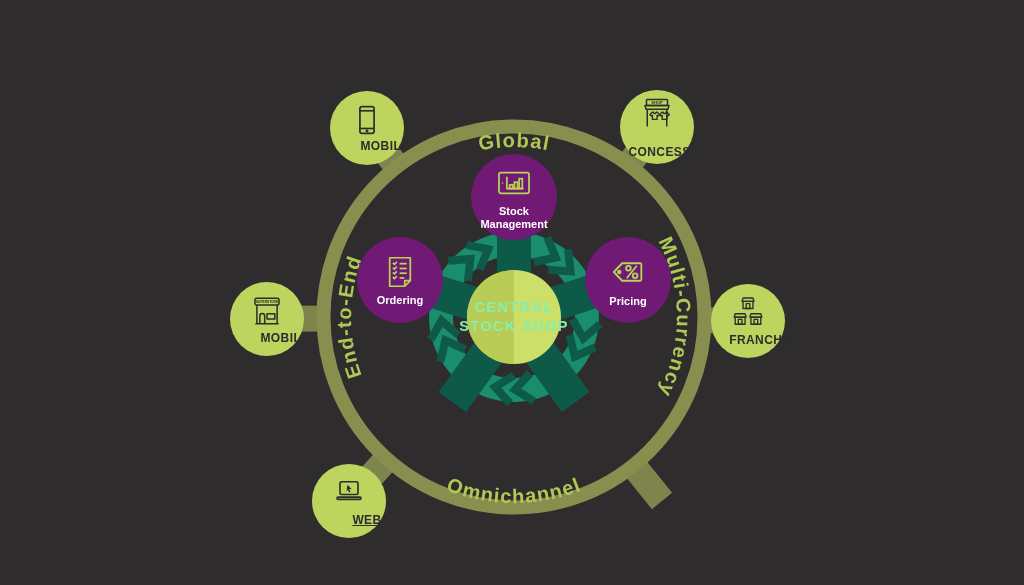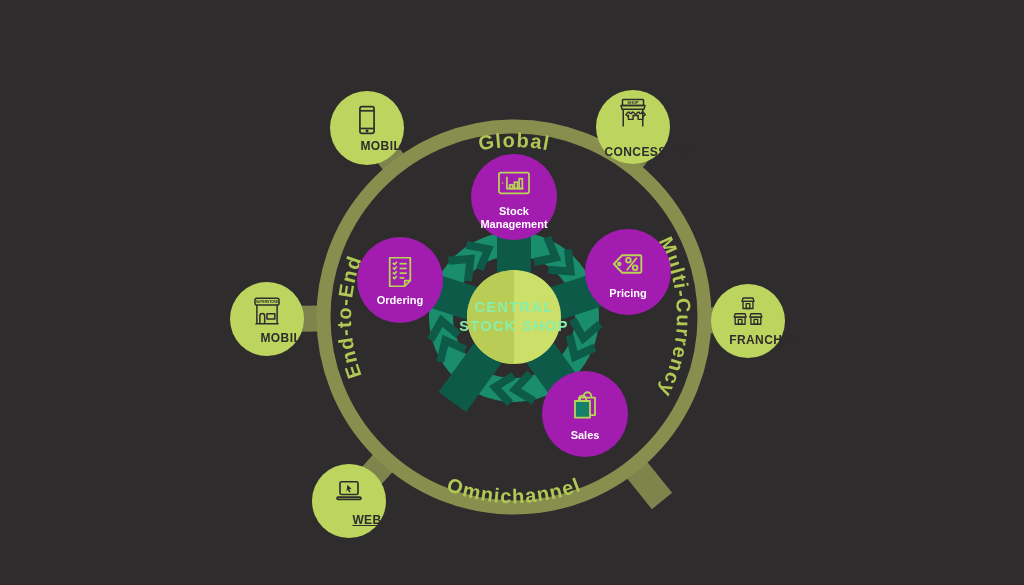--- a/index.html
+++ b/index.html
@@ -11,21 +11,21 @@
   }
   .stage { position:absolute; left:0; top:0; width:1024px; height:585px; }
   svg.bg { position:absolute; left:0; top:0; }
 
   .node {
     position:absolute; transform:translate(-50%,-50%);
     border-radius:50%;
     display:flex; flex-direction:column; align-items:center; justify-content:center;
     text-align:center;
   }
-  .node.inner { width:86px; height:86px; background:#a21caf; color:#b8d455; }
+  .node.inner { width:86px; height:86px; background:#701a75; color:#b8d455; }
   .node.inner .label {
     color:#ffffff; font-weight:bold; font-size:11px; line-height:1.12;
     margin-top:3px; max-width:74px;
   }
   .node.outer { width:74px; height:74px; background:#bdd55f; color:#2e2c2d; }
   .node.outer .label {
     font-weight:bold; font-size:12px; letter-spacing:0.4px; margin-top:2px;padding-left:36px;
   }
   .node .icon { display:block; }
 
@@ -123,40 +123,31 @@
       <rect x="5" y="11" width="38" height="26" rx="2.5"></rect>
       <circle cx="9.5" cy="24" r="1" fill="currentColor" stroke="none"></circle>
       <polyline points="15,16 15,31 36,31"></polyline>
       <rect x="18.5" y="26.5" width="4" height="4.5"></rect>
       <rect x="24.5" y="23" width="4" height="8"></rect>
       <rect x="30.5" y="18.5" width="4" height="12.5"></rect>
     </svg>
     <span class="label">Stock Management</span>
   </div>
 
-  <div class="node inner" style="left:628px; top:272px;">
+  <div class="node inner" style="left:628px; top:280px;">
     <svg class="icon" width="40" height="40" viewBox="0 0 48 48" fill="none" stroke="currentColor" stroke-width="2.2" stroke-linejoin="round">
       <path d="M7,24 L17,13.5 H38.5 a1.5,1.5 0 0 1 1.5,1.5 V33 a1.5,1.5 0 0 1 -1.5,1.5 H17 Z"></path>
       <circle cx="13.5" cy="24" r="1.6"></circle>
       <circle cx="24.5" cy="19.5" r="2.8"></circle>
       <circle cx="32.5" cy="28.5" r="2.8"></circle>
       <line x1="34.5" y1="16.5" x2="22.5" y2="31.5"></line>
     </svg>
     <span class="label">Pricing</span>
   </div>
 
-  <div class="node inner" style="left:585px; top:414px;">
-    <svg class="icon" width="40" height="40" viewBox="0 0 48 48" fill="none" stroke="currentColor" stroke-width="2.2" stroke-linejoin="round">
-      <rect x="18" y="14" width="18" height="21"></rect>
-      <path d="M22.5,14 v-2 a4.5,4.5 0 0 1 9,0 v2"></path>
-      <rect x="12" y="18" width="18" height="20" fill="#16806a"></rect>
-      <path d="M16.5,18 v-2 a4.5,4.5 0 0 1 9,0 v2"></path>
-    </svg>
-    <span class="label">Sales</span>
-  </div>
 
 
   <div class="node inner" style="left:400px; top:280px;">
     <svg class="icon" width="38" height="38" viewBox="0 0 48 48" fill="none" stroke="currentColor" stroke-width="2.2" stroke-linejoin="round">
       <path d="M11,6 H37 V35 L30,42 H11 Z"></path>
       <path d="M37,35 H30 V42"></path>
       <path d="M15,12.5 l2,2 3,-3.5"></path>
         <line x1="23.5" y1="13.5" x2="32.5" y2="13.5"></line>
       <path d="M15,18.5 l2,2 3,-3.5"></path>
         <line x1="23.5" y1="19.5" x2="32.5" y2="19.5"></line>
@@ -171,21 +162,21 @@
   <div class="node outer" style="left:367px; top:128px;">
     <svg class="icon" width="34" height="34" viewBox="0 0 48 48" fill="none" stroke="currentColor" stroke-width="2.4">
       <rect x="14" y="5" width="20" height="38" rx="3"></rect>
       <line x1="14" y1="11" x2="34" y2="11"></line>
       <line x1="14" y1="36" x2="34" y2="36"></line>
       <circle cx="24" cy="39.5" r="0.9" fill="currentColor"></circle>
     </svg>
     <span class="label">MOBILE</span>
   </div>
 
-  <div class="node outer" style="left:633px; top:127px;gap:12px;">
+  <div class="node outer" style="left:657px; top:127px;gap:12px;">
     <svg class="icon" width="36" height="36" viewBox="0 0 48 48" fill="none" stroke="currentColor" stroke-width="2" stroke-linejoin="round">
       <defs>
         <path id="tshirt" d="M3,0 L0,3.2 L2.2,5 L3.4,4 V9.5 H9.6 V4 L10.8,5 L13,3.2 L10,0 H8.2 a1.7,1.7 0 0 1 -3.4,0 Z"></path>
       </defs>
       <rect x="10" y="6" width="28" height="8" rx="1"></rect>
       <text x="24" y="12.1" font-size="5.5" class="icon-sign-text">SHOP</text>
       <path d="M8,14 H40 L38.5,19 H9.5 Z"></path>
       <line x1="11" y1="19" x2="11" y2="42"></line>
       <line x1="37" y1="19" x2="37" y2="42"></line>
       <use href="#tshirt" x="14.5" y="23" stroke-width="1.8"></use>

